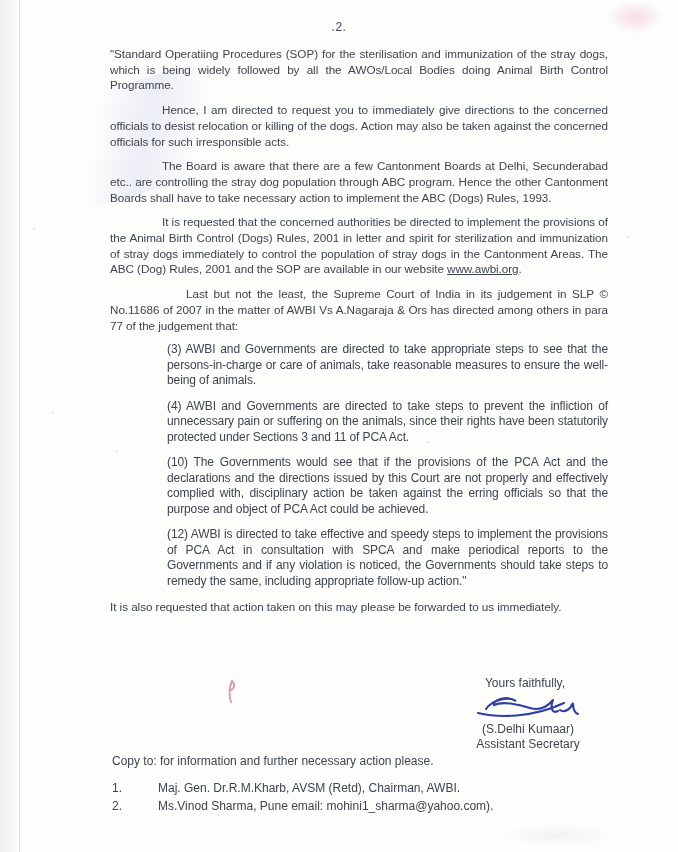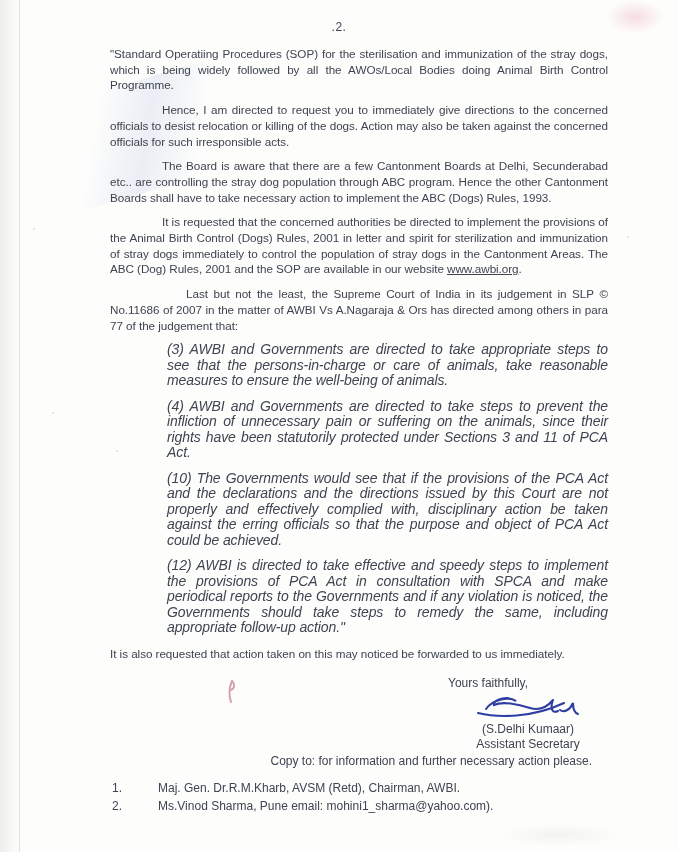--- a/index.html
+++ b/index.html
@@ -50,42 +50,41 @@
   .content p {
     margin: 0 0 9px 0;
     font-size: 11.7px; line-height: 15.7px;
     letter-spacing: -0.05px;
     text-align: justify;
   }
   p.indent   { text-indent: 52px; }
   p.indent-lg{ text-indent: 76px; }
   .quote-block { margin: 4px 0 0 57px; }
   .quote-block p {
-    font-style: italic;
-    font-size: 14px; line-height: 15.5px;
+    font-size: 12px; line-height: 15.5px;
     margin: 0 0 10px 0;
     letter-spacing: -0.1px;
   }
   .doc-link { text-decoration: underline; color: inherit; }
   p.request { margin-top: 2px; margin-bottom: 0; }
 
   .sig-block {
     position: absolute; top: 676px; right: 70px;
     width: 160px; text-align: center;
     font-size: 12px; line-height: 15px;
   }
-  .sig-block .valediction { display: block; text-align: left; padding-right: 6px; }
+  .sig-block .valediction { display: block; text-align: center; padding-right: 6px; }
   .signature-svg { display: block; margin: 1px auto 0 auto; }
   .sig-name, .sig-title { display: block; }
 
   .copy-block {
     position: absolute; top: 754px; left: 112px; width: 480px;
     font-size: 12px; line-height: 15px;
   }
-  .copy-heading { display: block; margin-bottom: 12px; text-align: right; }
+  .copy-heading { display: block; margin-bottom: 12px; }
   .copy-item { display: flex; margin-bottom: 2.5px; }
   .copy-item .num { width: 46px; flex: 0 0 46px; }
 
   .pink-mark { position: absolute; left: 224px; top: 678px; }
 </style>
 </head>
 <body>
 
 <div class="page">
 
@@ -112,21 +111,21 @@
     </p>
     <p class="indent-lg">Last but not the least, the Supreme Court of India in its judgement in SLP © No.11686 of 2007 in the matter of AWBI Vs A.Nagaraja &amp; Ors has directed among others in para 77 of the judgement that:</p>
 
     <div class="quote-block">
       <p>(3) AWBI and Governments are directed to take appropriate steps to see that the persons-in-charge or care of animals, take reasonable measures to ensure the well-being of animals.</p>
       <p>(4) AWBI and Governments are directed to take steps to prevent the infliction of unnecessary pain or suffering on the animals, since their rights have been statutorily protected under Sections 3 and 11 of PCA Act.</p>
       <p>(10) The Governments would see that if the provisions of the PCA Act and the declarations and the directions issued by this Court are not properly and effectively complied with, disciplinary action be taken against the erring officials so that the purpose and object of PCA Act could be achieved.</p>
       <p>(12) AWBI is directed to take effective and speedy steps to implement the provisions of PCA Act in consultation with SPCA and make periodical reports to the Governments and if any violation is noticed, the Governments should take steps to remedy the same, including appropriate follow-up action."</p>
     </div>
 
-    <p class="request">It is also requested that action taken on this may noticed be forwarded to us immediately.</p>
+    <p class="request">It is also requested that action taken on this may please be forwarded to us immediately.</p>
   </div>
 
   <div class="sig-block">
     <span class="valediction">Yours faithfully,</span>
     <svg class="signature-svg" width="104" height="30" viewBox="0 0 104 30">
       <g fill="none" stroke="#2e3ea3" stroke-width="2.1" stroke-linecap="round">
         <path d="M10 17 C16 8 32 4 40 9 C32 3 16 8 18 13 C26 9 42 12 54 16"></path>
         <path d="M2 21 C22 26 56 26 88 11"></path>
         <path d="M54 16 C64 19 72 14 77 8 M77 8 C74 16 76 22 82 19"></path>
         <path d="M84 18 C88 21 94 18 97 11 C97 17 99 21 102 22"></path>

